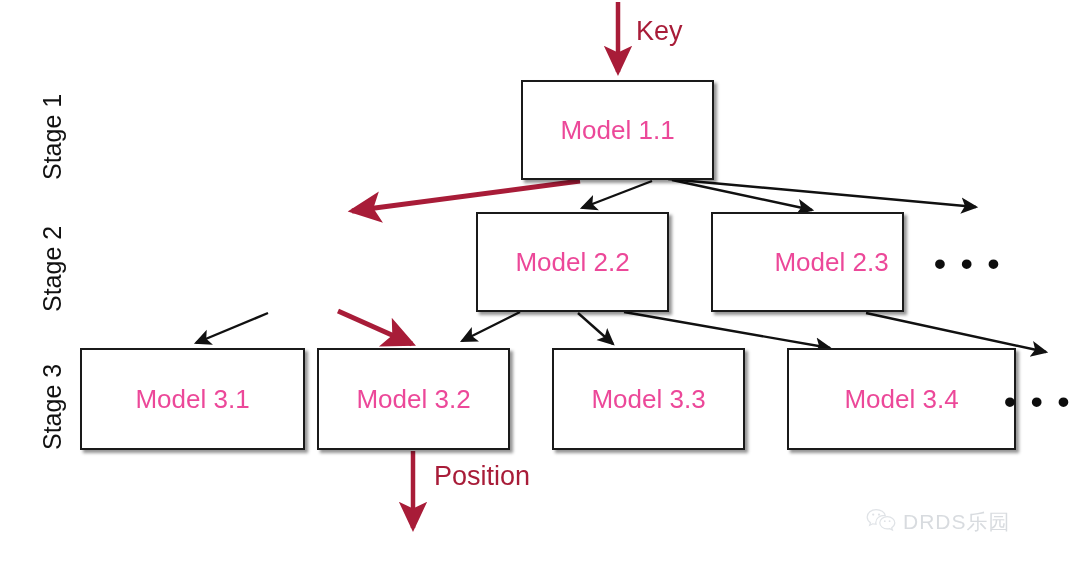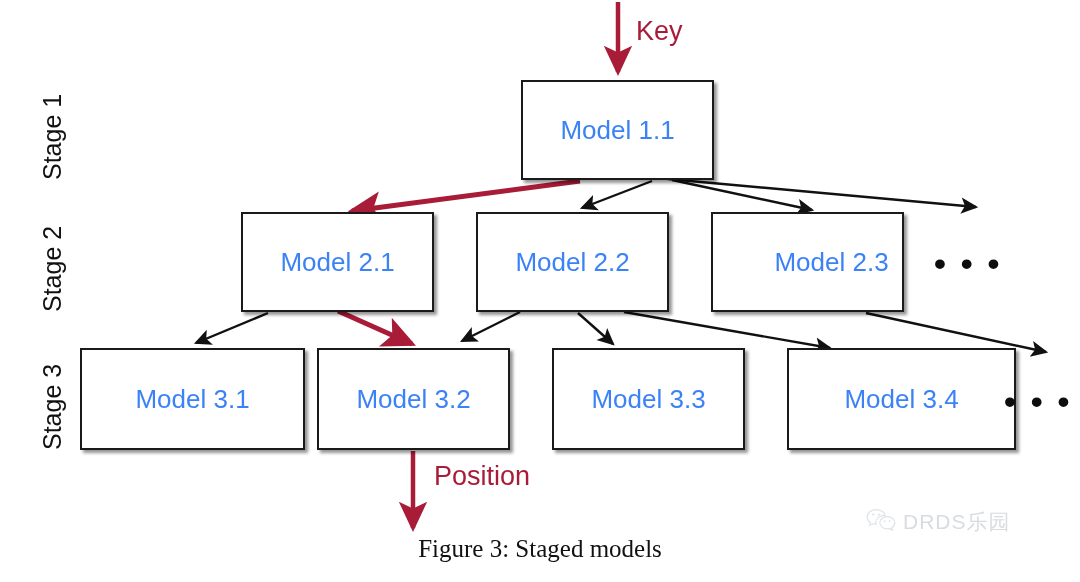--- a/index.html
+++ b/index.html
@@ -43,21 +43,21 @@
     border: 2px solid #1a1a1a;
     box-sizing: border-box;
     box-shadow: 3px 3px 3px rgba(0,0,0,0.42);
     display: flex;
     align-items: center;
     justify-content: center;
   }
   .model-box .model-label {
     font-family: "Liberation Sans", sans-serif;
     font-size: 26px;
-    color: #3b82f6;
+    color: #ec4899;
     white-space: nowrap;
   }
   
   .ellipsis {
     position: absolute;
     font-family: "Liberation Sans", sans-serif;
     font-size: 34px;
     font-weight: bold;
     letter-spacing: 4px;
     color: #0d0d0d;
@@ -163,23 +163,20 @@
   </svg>
 
   <div class="stage-label" style="left: 38px; top: 180px;">Stage 1</div>
   <div class="stage-label" style="left: 38px; top: 312px;">Stage 2</div>
   <div class="stage-label" style="left: 38px; top: 450px;">Stage 3</div>
 
   <div class="model-box" style="left: 521px; top: 80px; width: 193px; height: 100px;">
     <span class="model-label">Model 1.1</span>
   </div>
 
-  <div class="model-box" style="left: 241px; top: 212px; width: 193px; height: 100px;">
-    <span class="model-label">Model 2.1</span>
-  </div>
   <div class="model-box" style="left: 476px; top: 212px; width: 193px; height: 100px;">
     <span class="model-label">Model 2.2</span>
   </div>
   <div class="model-box" style="left: 711px; top: 212px; width: 193px; height: 100px; padding-left: 48px;">
     <span class="model-label">Model 2.3</span>
   </div>
   <div class="ellipsis" style="left: 934px; top: 246px;">• • •</div>
 
   <div class="model-box" style="left: 80px; top: 348px; width: 225px; height: 102px;">
     <span class="model-label">Model 3.1</span>
@@ -191,21 +188,20 @@
     <span class="model-label">Model 3.3</span>
   </div>
   <div class="model-box" style="left: 787px; top: 348px; width: 229px; height: 102px;">
     <span class="model-label">Model 3.4</span>
   </div>
   <div class="ellipsis" style="left: 1004px; top: 384px;">• • •</div>
 
   <div class="red-label" style="left: 636px; top: 16px;">Key</div>
   <div class="red-label" style="left: 434px; top: 461px;">Position</div>
 
-  <div id="figure-caption">Figure 3: Staged models</div>
 
   <div id="watermark">
     <span style="display:inline-block;">
       <svg width="30" height="24" viewBox="0 0 30 24" aria-hidden="true">
         <path d="M10.2 1.6C5.2 1.6 1.2 4.9 1.2 9c0 2.3 1.3 4.4 3.3 5.7l-0.9 2.7 3.1-1.6c0.9 0.3 1.9 0.4 2.9 0.4h0.5c-0.2-0.6-0.3-1.2-0.3-1.8 0-3.9 3.8-7.1 8.5-7.1 0.3 0 0.6 0 0.9 0.1C18.6 4 14.8 1.6 10.2 1.6z" fill="none" stroke="#c6ccd3" stroke-width="1.2"></path>
         <circle cx="7.2" cy="6.6" r="1.1" fill="#c6ccd3"></circle>
         <circle cx="13.0" cy="6.6" r="1.1" fill="#c6ccd3"></circle>
         <path d="M28.8 14.8c0-3.4-3.4-6.1-7.5-6.1s-7.5 2.7-7.5 6.1 3.4 6.1 7.5 6.1c0.9 0 1.7-0.1 2.5-0.3l2.6 1.4-0.7-2.3C27.6 18.5 28.8 16.8 28.8 14.8z" fill="none" stroke="#c6ccd3" stroke-width="1.2"></path>
         <circle cx="18.8" cy="13.2" r="0.9" fill="#c6ccd3"></circle>
         <circle cx="23.6" cy="13.2" r="0.9" fill="#c6ccd3"></circle>

